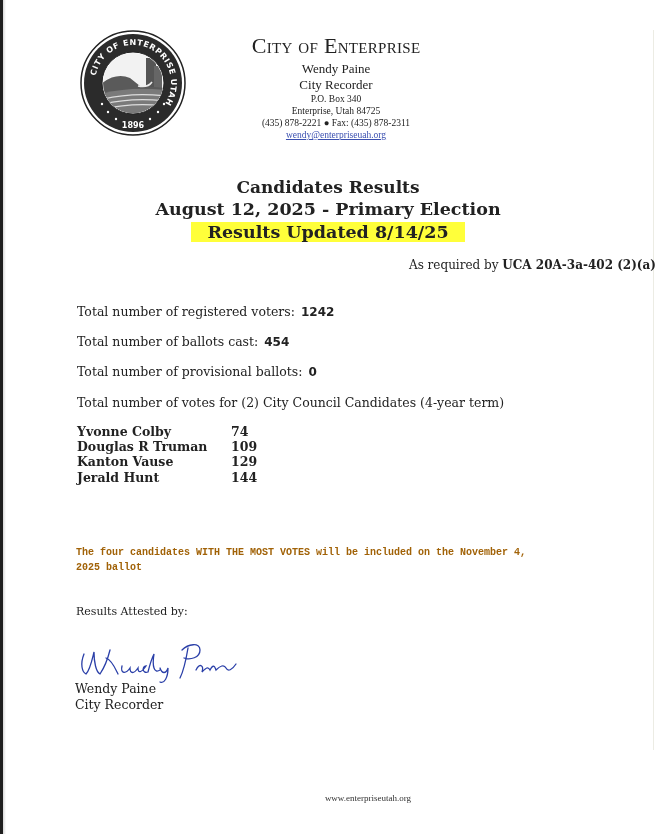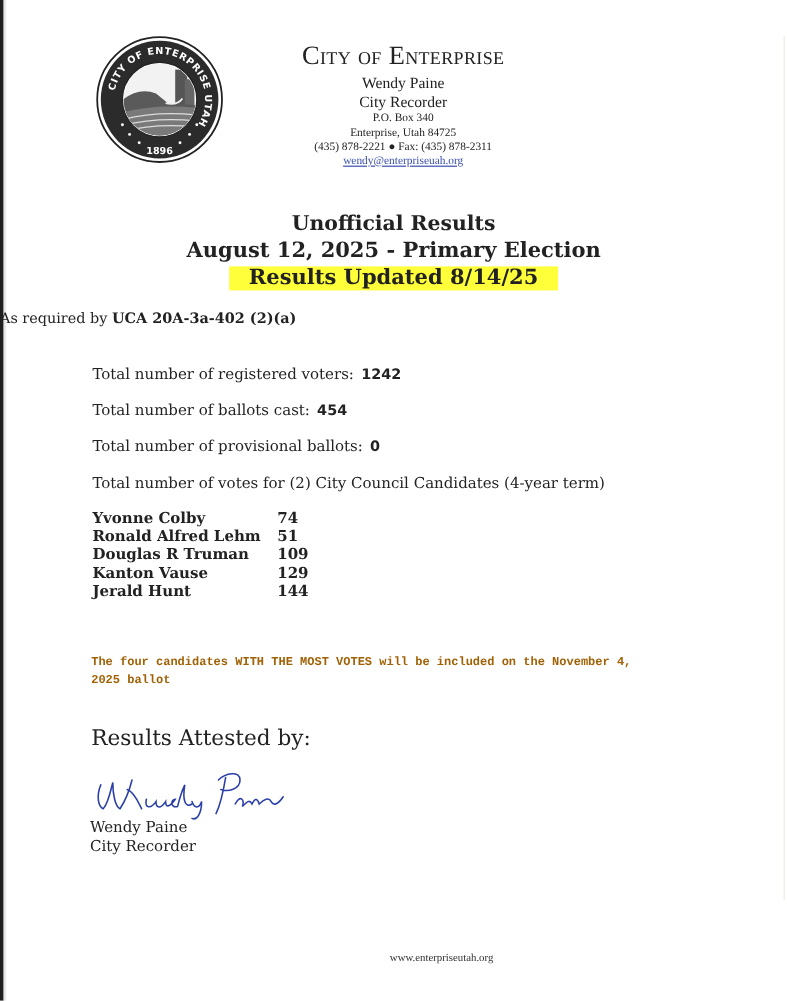--- a/index.html
+++ b/index.html
@@ -21,34 +21,34 @@
   .lh-role { font-size: 13px; line-height: 16px; }
   .lh-small { font-size: 9.5px; line-height: 12px; }
   .lh-email { font-size: 9.5px; line-height: 12px; color: #3a4fb0; text-decoration: underline; }
 
   .titles { position: absolute; left: 0; top: 176px; width: 656px; text-align: center; font-family: "DejaVu Serif", serif; font-weight: bold; color: #222; }
   .t1 { font-size: 17px; line-height: 22px; }
   .t2 { font-size: 17.5px; line-height: 23px; }
   .t3 { font-size: 17.5px; line-height: 23px; }
   .t3 span { background: #ffff3a; padding: 0 16px; }
 
-  .required { position: absolute; left: 0; top: 258px; width: 656px; text-align: left; font-size: 12px; color: #222; }
+  .required { position: absolute; left: 0; top: 258px; width: 656px; text-align: right; font-size: 12px; color: #222; }
   .required b { font-weight: bold; }
 
   .stat { position: absolute; left: 77px; font-size: 12.5px; color: #222; }
   .stat b { font-family: "DejaVu Sans", sans-serif; font-weight: bold; font-size: 12px; margin-left: 6px; }
 
   .cands { position: absolute; left: 77px; top: 424px; font-family: "DejaVu Serif", serif; font-weight: bold; font-size: 12.5px; color: #222; }
   .cand-row { display: flex; height: 15.2px; line-height: 15.2px; }
   .cand-name { width: 154px; }
   .cand-votes { width: 60px; }
 
   .note { position: absolute; left: 76px; top: 545px; width: 480px; font-family: Liberation Mono, monospace; font-weight: bold; font-size: 10px; line-height: 15px; color: #a16207; }
 
-  .attest { position: absolute; left: 76px; top: 605px; font-size: 18px; color: #222; }
+  .attest { position: absolute; left: 76px; top: 605px; font-size: 11px; color: #222; }
   .signature { position: absolute; left: 76px; top: 640px; width: 170px; height: 44px; }
   .signer { position: absolute; left: 75px; top: 681px; font-size: 12.5px; line-height: 16px; color: #222; }
 
   .footer { position: absolute; left: 0; top: 793px; width: 656px; text-align: center; font-family: "Liberation Serif", serif; font-size: 9px; color: #333; padding-left: 40px; }
 </style>
 </head>
 <body>
 
 <div class="left-edge"></div>
 <div class="left-shadow"></div>
@@ -93,21 +93,21 @@
   <div class="lh-title">City of Enterprise</div>
   <div class="lh-name">Wendy Paine</div>
   <div class="lh-role">City Recorder</div>
   <div class="lh-small">P.O. Box 340</div>
   <div class="lh-small">Enterprise, Utah 84725</div>
   <div class="lh-small">(435) 878-2221 ● Fax: (435) 878-2311</div>
   <div class="lh-email">wendy@enterpriseuah.org</div>
 </div>
 
 <div class="titles">
-  <div class="t1">Unofficial Results</div>
+  <div class="t1">Candidates Results</div>
   <div class="t2">August 12, 2025 - Primary Election</div>
   <div class="t3"><span>Results Updated 8/14/25</span></div>
 </div>
 
 <div class="required">
   <span>As required by</span>
   <b>UCA 20A-3a-402 (2)(a)</b>
 </div>
 
 <div class="stat" style="top:304px;">
@@ -120,24 +120,20 @@
   <span>Total number of provisional ballots:</span><b>0</b>
 </div>
 <div class="stat" style="top:395px;">
   <span>Total number of votes for (2) City Council Candidates (4-year term)</span>
 </div>
 
 <div class="cands">
   <div class="cand-row">
     <span class="cand-name">Yvonne Colby</span>
     <span class="cand-votes">74</span>
-  </div>
-  <div class="cand-row">
-    <span class="cand-name">Ronald Alfred Lehm</span>
-    <span class="cand-votes">51</span>
   </div>
   <div class="cand-row">
     <span class="cand-name">Douglas R Truman</span>
     <span class="cand-votes">109</span>
   </div>
   <div class="cand-row">
     <span class="cand-name">Kanton Vause</span>
     <span class="cand-votes">129</span>
   </div>
   <div class="cand-row">

